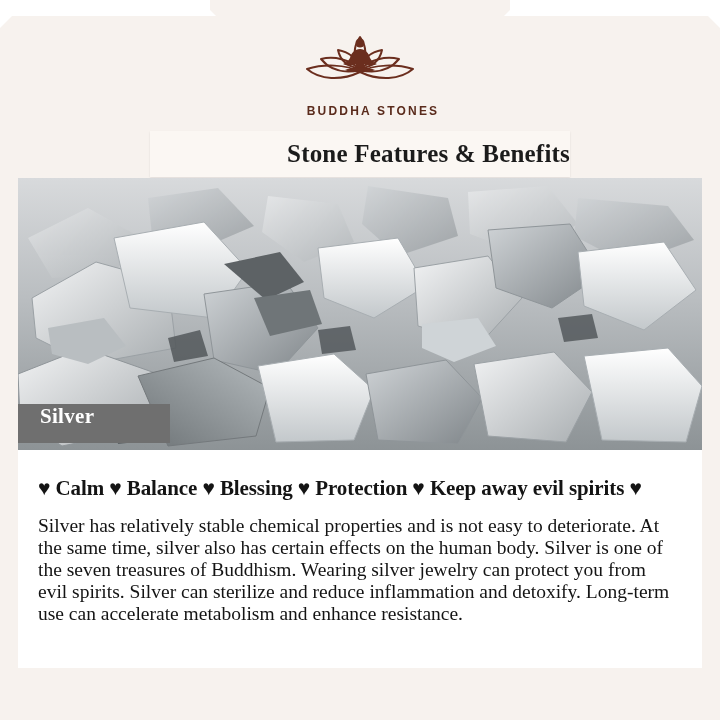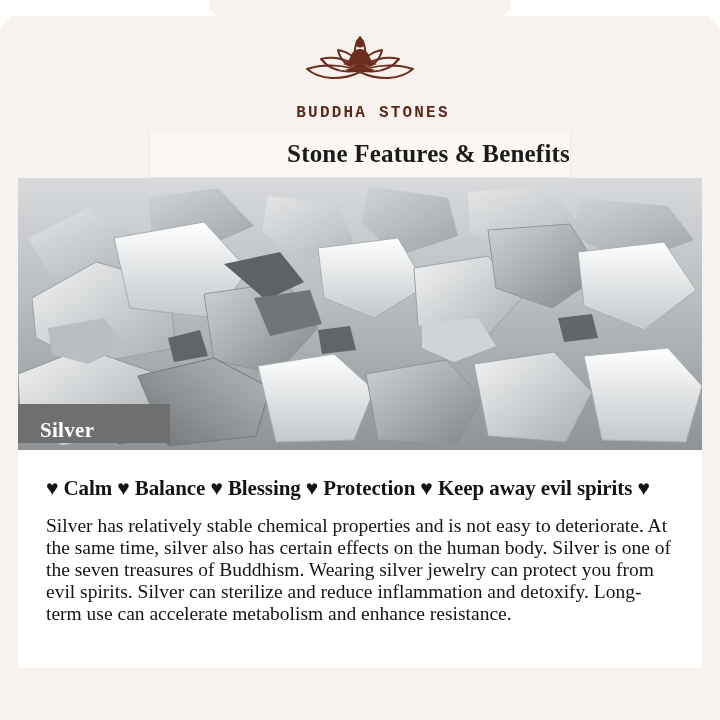--- a/index.html
+++ b/index.html
@@ -89,22 +89,22 @@
     text-align: center;
   }
   .logo-mark {
     width: 150px;
     height: 72px;
     margin: 0 auto;
     display: block;
   }
   .brand-name {
     margin-top: 4px;
-    font-family: Liberation Mono, monospace;
-    font-size: 16px;
+    font-family: Liberation Sans, sans-serif;
+    font-size: 12px;
     letter-spacing: 2.2px;
     color: #5a2b1c;
     font-weight: bold;
     margin-left: 26px;
   }
 
   
   .title-band {
     position: absolute;
     top: 131px;
@@ -139,41 +139,41 @@
 
   
   .name-plate {
     position: absolute;
     left: 18px;
     top: 404px;
     width: 152px;
     height: 39px;
     background: #6f6f6f;
     display: flex;
-    align-items: flex-end;
+    align-items: flex-start;
   }
   .name-plate .stone-name {
     color: #ffffff;
     font-family: "Liberation Serif", serif;
     font-weight: bold;
     font-size: 21px;
     padding-left: 22px;
     letter-spacing: 0.3px;
   }
 
   
   .text-card {
     position: absolute;
     top: 450px;
     left: 18px;
     width: 684px;
     height: 218px;
     background: #ffffff;
     box-sizing: border-box;
-    padding: 26px 28px 0 28px;
+    padding: 26px 28px 0 20px;
   }
   .keywords {
     font-family: "Liberation Serif", serif;
     font-weight: bold;
     font-size: 21px;
     color: #141414;
     white-space: nowrap;
     letter-spacing: -0.1px;
   }
   .body-text {

